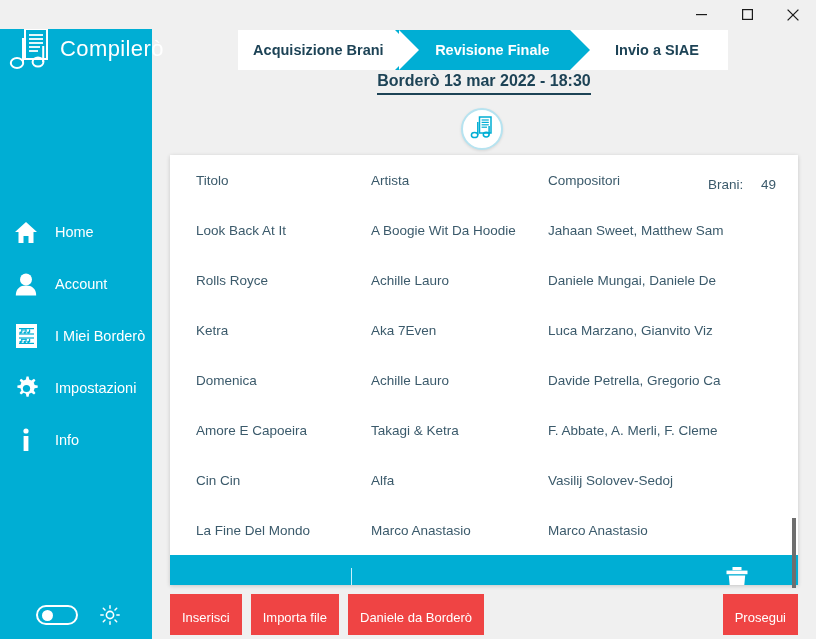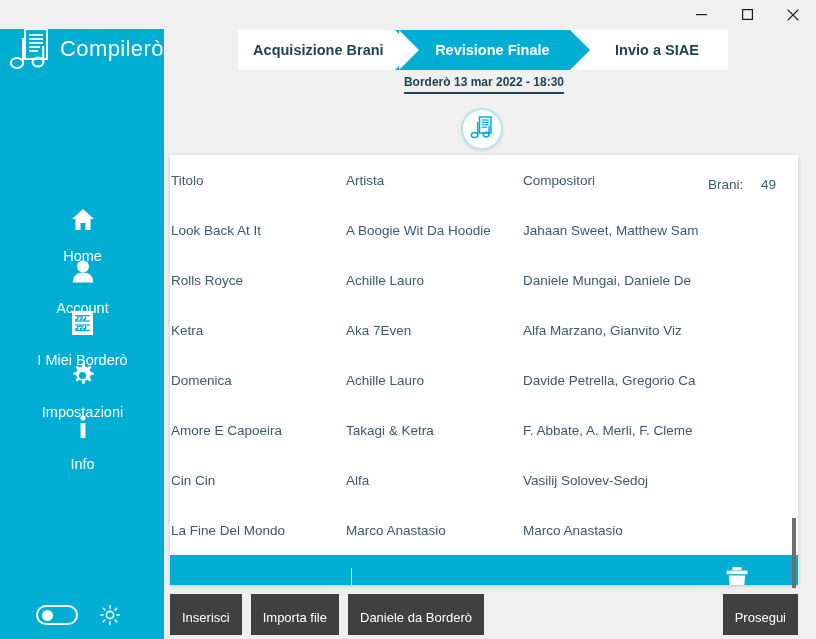--- a/index.html
+++ b/index.html
@@ -26,21 +26,21 @@
   .winbtn {
     width: 46px; height: 29px;
     display: flex; align-items: center; justify-content: center;
     color: #1b1b1b;
   }
   .winbtn svg { display: block; }
 
   
   .sidebar {
     position: absolute; top: 0; left: 0;
-    width: 164px; height: 639px;
+    width: 152px; height: 639px;
     background: #00aed4;
     z-index: 20;
   }
   .brand {
     position: absolute; top: 26px; left: 8px;
     display: flex; align-items: center; gap: 8px;
   }
   .brand-text {
     color: #ffffff;
     font-size: 22px;
@@ -49,21 +49,20 @@
   }
   .navlist {
     position: absolute; top: 206px; left: 0; width: 152px;
   }
   .navitem {
     height: 52px;
     display: flex; align-items: center;
     padding-left: 13px;
     gap: 16px;
     cursor: pointer;
-    flex-direction: column;
   }
   .navicon {
     width: 26px; height: 26px;
     display: flex; align-items: center; justify-content: center;
     color: #ffffff;
     flex: 0 0 26px;
   }
   .navlabel {
     color: #ffffff;
     font-size: 14.5px;
@@ -157,21 +156,21 @@
   }
 
   
   .pagetitle-wrap {
     position: absolute;
     top: 72px; left: 0; width: 664px;
     text-align: center;
   }
   .pagetitle {
     display: inline-block;
-    font-size: 12px;
+    font-size: 16px;
     font-weight: bold;
     color: #1d4356;
     padding-bottom: 3px;
     border-bottom: 2px solid #1d4356;
   }
 
   
   .badge {
     position: absolute;
     top: 108px; left: 309px;
@@ -190,21 +189,21 @@
     top: 155px; left: 18px;
     width: 628px; height: 430px;
     background: #ffffff;
     box-shadow: 0 1px 4px rgba(0,0,0,.18);
     overflow: hidden;
   }
   .trow {
     display: flex;
     align-items: center;
     height: 50px;
-    padding-left: 1px;
+    padding-left: 26px;
     font-size: 13.5px;
     color: #3b5a6b;
   }
   .trow.header { color: #3b5a6b; }
   .c-title   { width: 175px; flex: 0 0 175px; overflow: hidden; white-space: nowrap; }
   .c-artist  { width: 177px; flex: 0 0 177px; overflow: hidden; white-space: nowrap; }
   .c-comp    { flex: 1 1 auto; overflow: hidden; white-space: nowrap; padding-right: 6px; }
   .c-count   { flex: 0 0 96px; text-align: left; padding-left: 6px; white-space: nowrap; margin-top: 8px; }
   .count-num { margin-left: 14px; }
 
@@ -245,21 +244,21 @@
   
   .btnbar {
     position: absolute;
     left: 0; bottom: 0;
     width: 664px; height: 49px;
     display: flex; align-items: center;
     padding: 0 18px;
     gap: 9px;
   }
   .btn {
-    background: #404040;
+    background: #ef4444;
     color: #ffffff;
     border: none;
     font-family: "Liberation Sans", sans-serif;
     font-size: 13px;
     height: 41px;
     padding: 16px 12px;
     cursor: pointer;
     white-space: nowrap;
   }
   .spacer { flex: 1 1 auto; }
@@ -452,21 +451,21 @@
         <div class="c-comp">Jahaan Sweet, Matthew Sam</div>
       </div>
       <div class="trow">
         <div class="c-title">Rolls Royce</div>
         <div class="c-artist">Achille Lauro</div>
         <div class="c-comp">Daniele Mungai, Daniele De</div>
       </div>
       <div class="trow">
         <div class="c-title">Ketra</div>
         <div class="c-artist">Aka 7Even</div>
-        <div class="c-comp">Alfa Marzano, Gianvito Viz</div>
+        <div class="c-comp">Luca Marzano, Gianvito Viz</div>
       </div>
       <div class="trow">
         <div class="c-title">Domenica</div>
         <div class="c-artist">Achille Lauro</div>
         <div class="c-comp">Davide Petrella, Gregorio Ca</div>
       </div>
       <div class="trow">
         <div class="c-title">Amore E Capoeira</div>
         <div class="c-artist">Takagi &amp; Ketra</div>
         <div class="c-comp">F. Abbate, A. Merli, F. Cleme</div>

